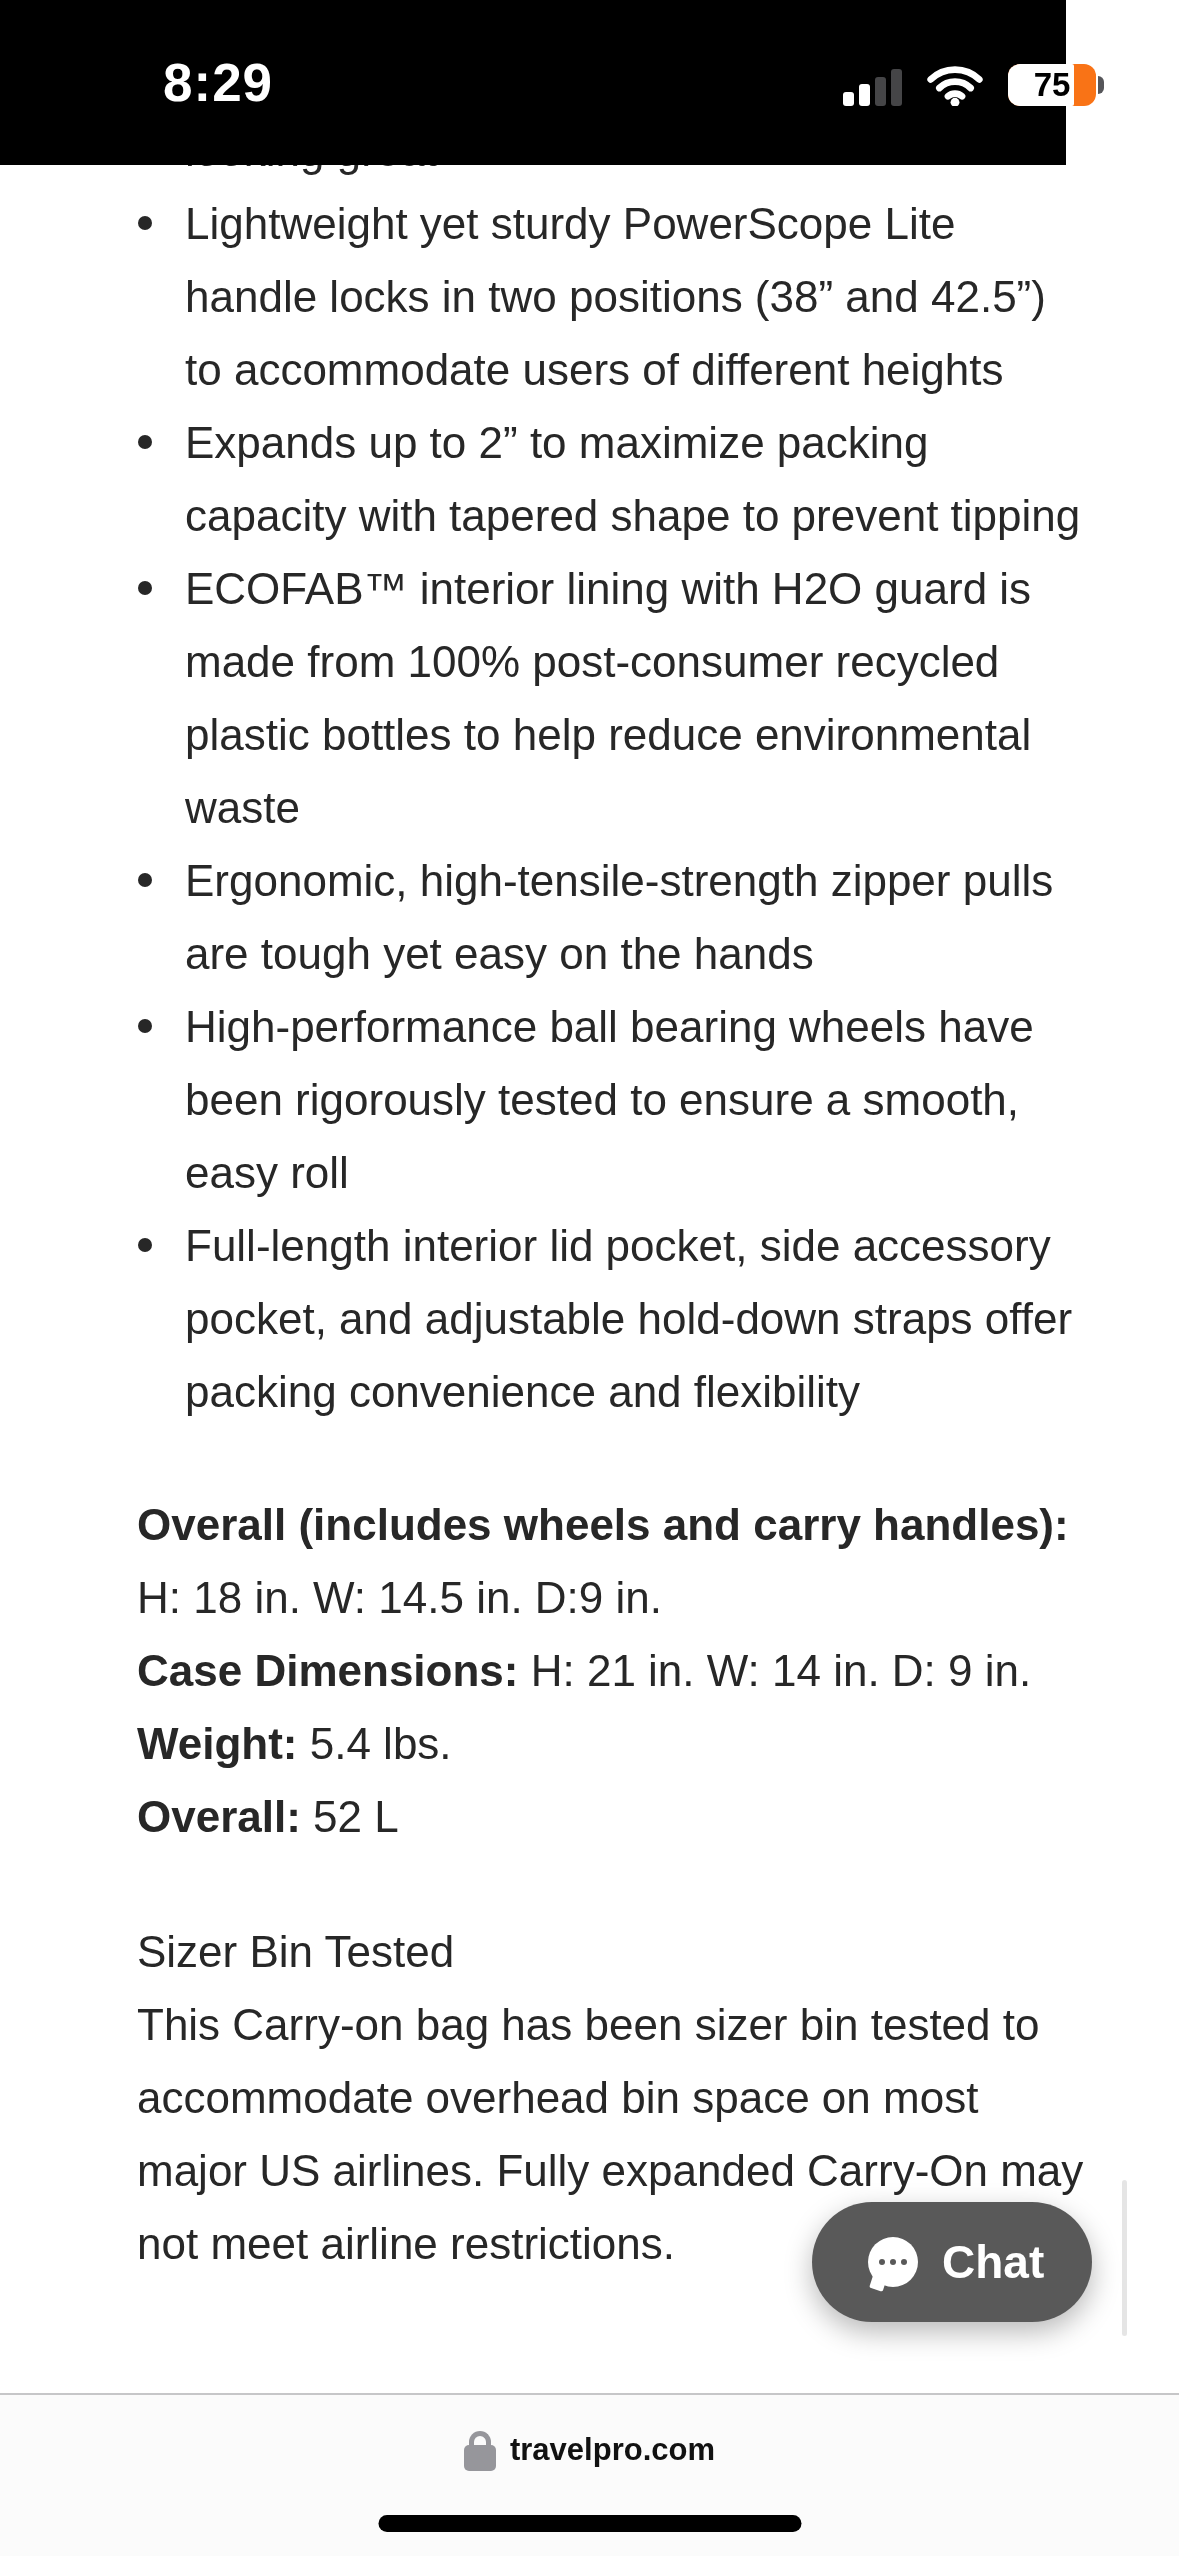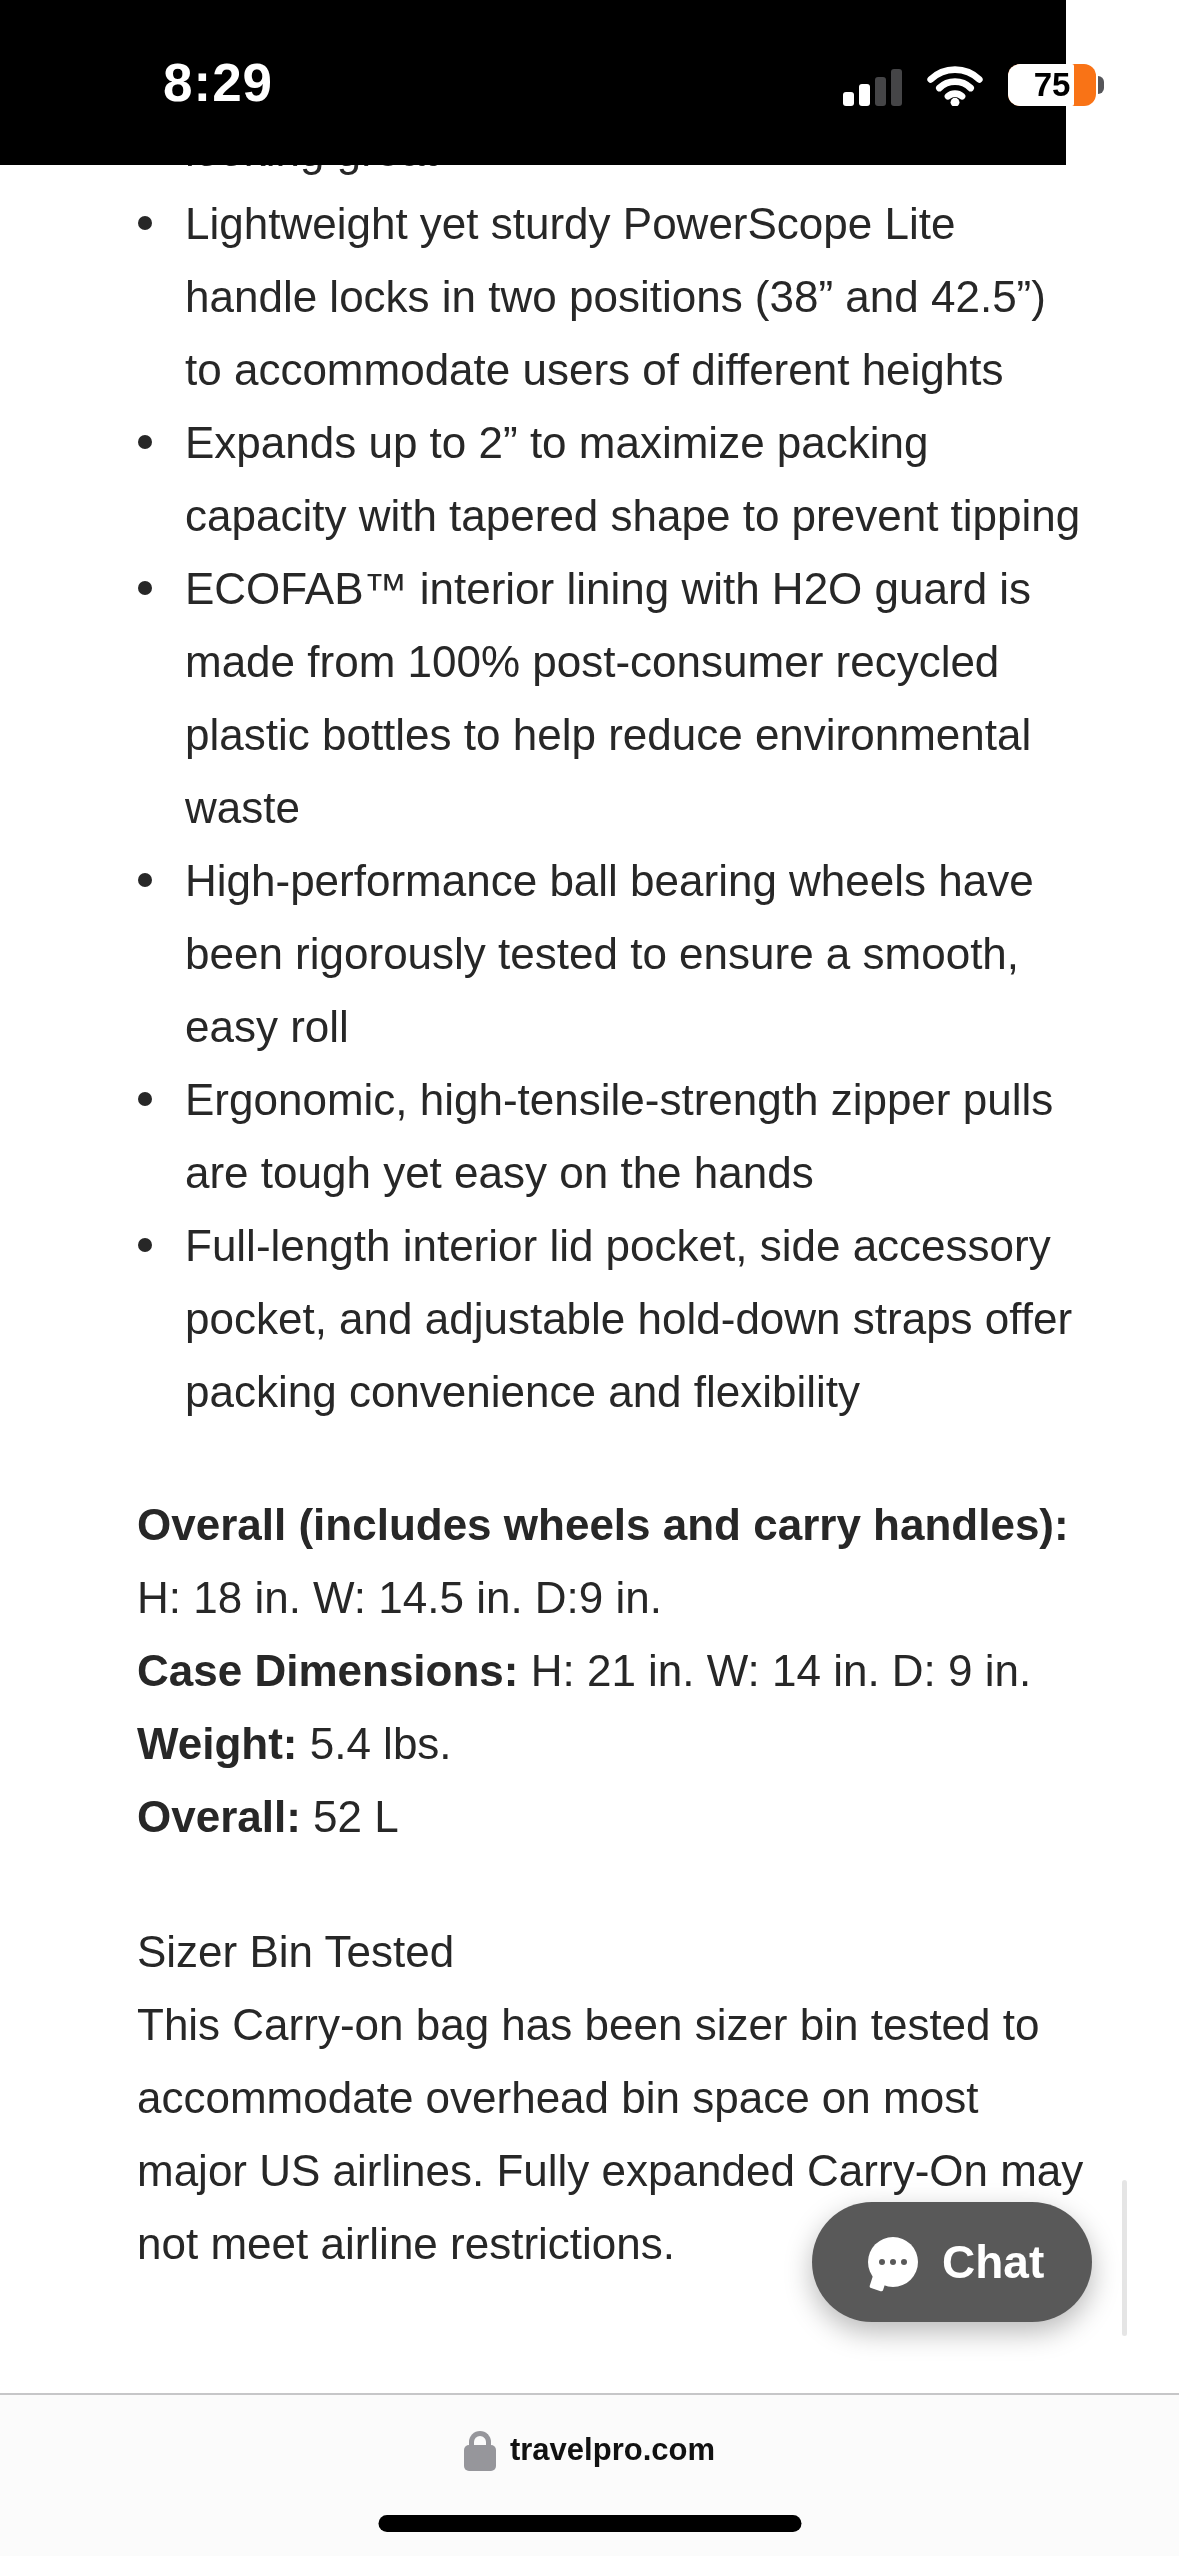--- a/index.html
+++ b/index.html
@@ -63,22 +63,22 @@
 <body>
 
 <div id="screen">
 
   <div class="content">
     <p class="clipped-line">looking great</p>
     <ul class="features">
         <li>Lightweight yet sturdy PowerScope Lite handle locks in two positions (38” and 42.5”) to accommodate users of different heights</li>
         <li>Expands up to 2” to maximize packing capacity with tapered shape to prevent tipping</li>
         <li>ECOFAB™ interior lining with H2O guard is made from 100% post-consumer recycled plastic bottles to help reduce environmental waste</li>
+        <li>Ergonomic, high-tensile-strength zipper pulls are tough yet easy on the hands</li>
         <li>High-performance ball bearing wheels have been rigorously tested to ensure a smooth, easy roll</li>
-        <li>Ergonomic, high-tensile-strength zipper pulls are tough yet easy on the hands</li>
         <li>Full-length interior lid pocket, side accessory pocket, and adjustable hold-down straps offer packing convenience and flexibility</li>
       </ul>
     <div class="specs">
         <p><strong>Overall (includes wheels and carry handles):</strong></p>
         <p>H: 18 in. W: 14.5 in. D:9 in.</p>
         <p><strong>Case Dimensions:</strong> H: 21 in. W: 14 in. D: 9 in.</p>
         <p><strong>Weight:</strong> 5.4 lbs.</p>
         <p><strong>Overall:</strong> 52 L</p>
       </div>
     <div class="sizer">

